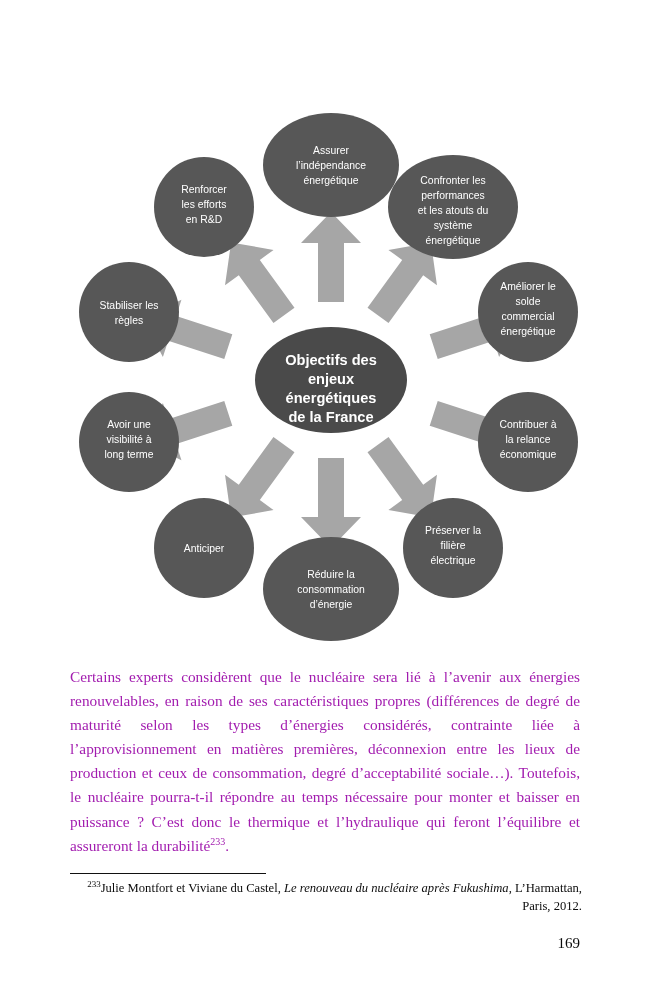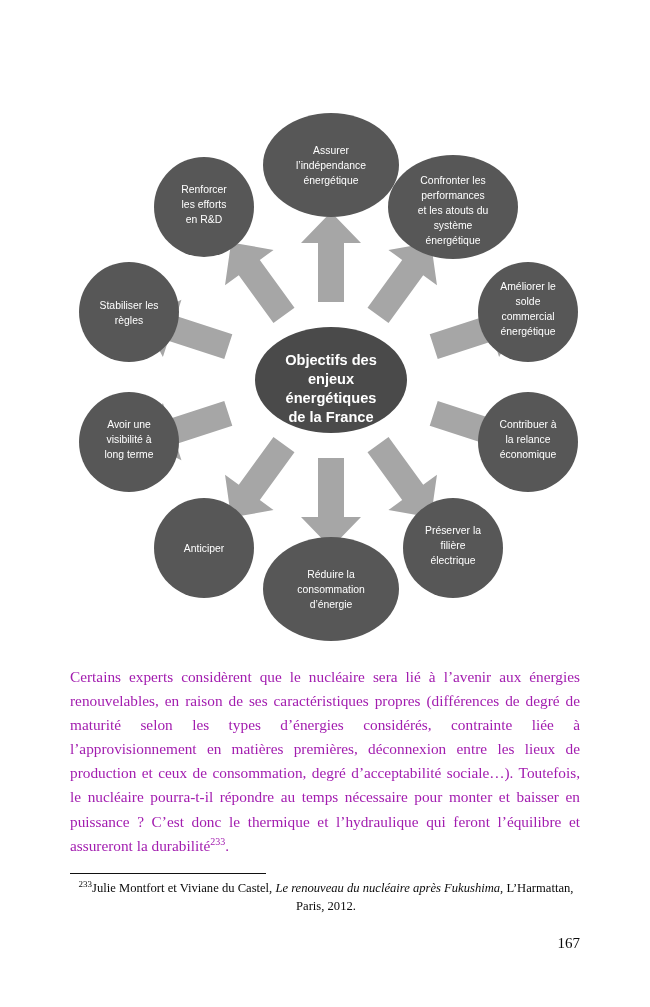--- a/index.html
+++ b/index.html
@@ -82,21 +82,21 @@
     border-top: 1px solid #111111;
   }
   .footnote {
     position: absolute;
     left: 70px;
     top: 879px;
     width: 512px;
     font-family: "Liberation Serif", serif;
     font-size: 12.6px;
     line-height: 18.4px;
-    text-align: center;
+    text-align: right;
     color: #0b0b0b;
   }
   .footnote sup {
     font-size: 9px;
     vertical-align: super;
     line-height: 0;
   }
   .footnote .ital { font-style: italic; }
 
   
@@ -241,15 +241,15 @@
       </g>
 
     </svg>
   </div>
 
   <div class="body-text"><span>Certains experts considèrent que le nucléaire sera lié à l’avenir aux énergies renouvelables, en raison de ses caractéristiques propres (différences de degré de maturité selon les types d’énergies considérés, contrainte liée à l’approvisionnement en matières premières, déconnexion entre les lieux de production et ceux de consommation, degré d’acceptabilité sociale…). Toutefois, le nucléaire pourra-t-il répondre au temps nécessaire pour monter et baisser en puissance ? C’est donc le thermique et l’hydraulique qui feront l’équilibre et assureront la durabilité</span><sup>233</sup><span>.</span></div>
 
   <div class="footnote-rule"></div>
   <div class="footnote"><sup>233</sup><span>Julie Montfort et Viviane du Castel, </span><span class="ital">Le renouveau du nucléaire après Fukushima</span><span>, L’Harmattan, Paris, 2012.</span></div>
 
-  <div class="page-number">167</div>
+  <div class="page-number">169</div>
 
 </div>
 
 </body></html>

